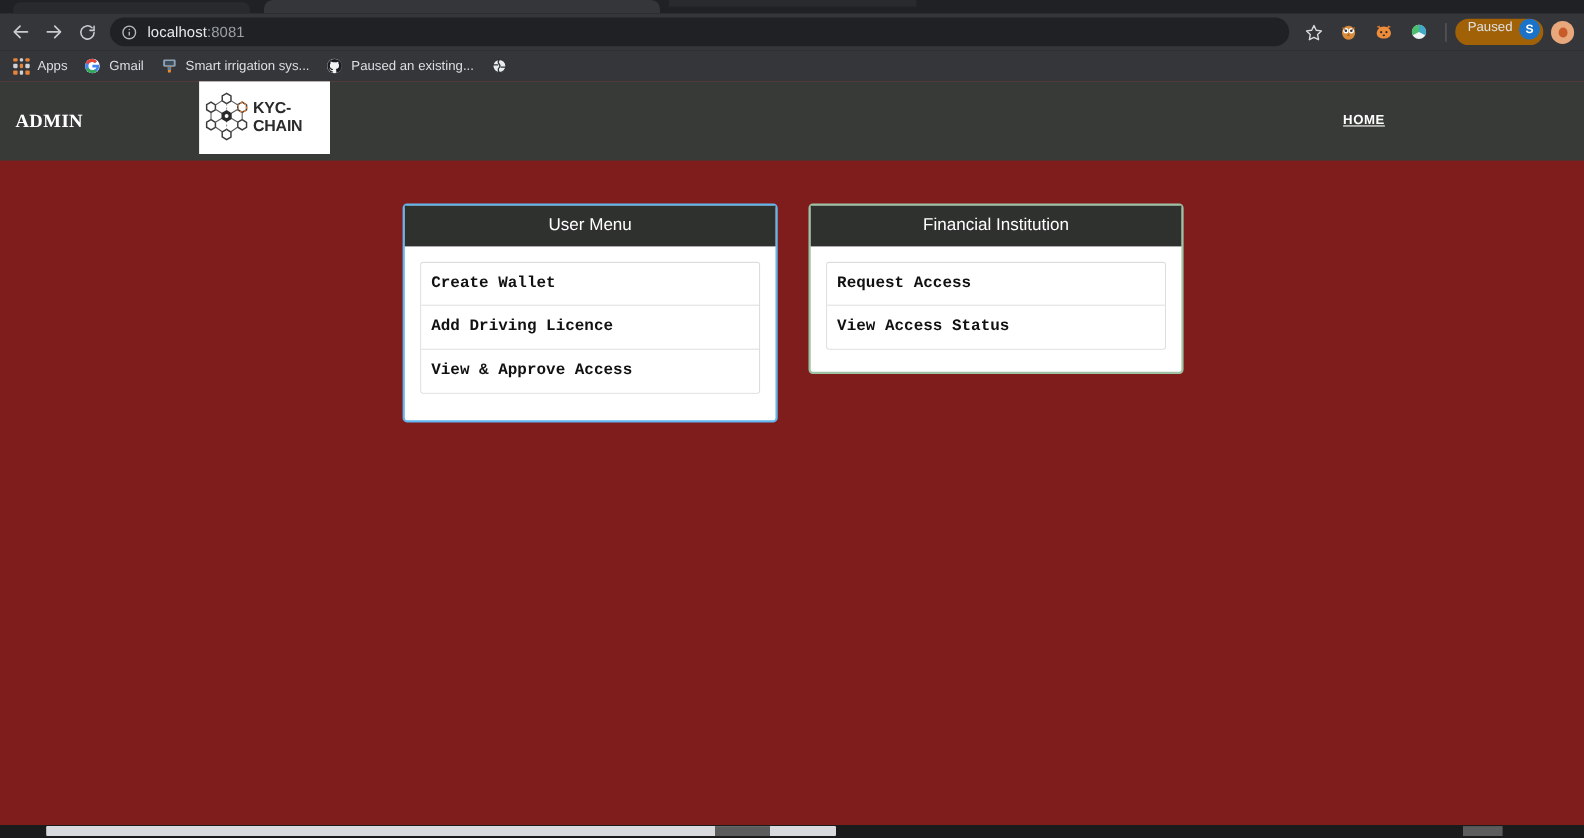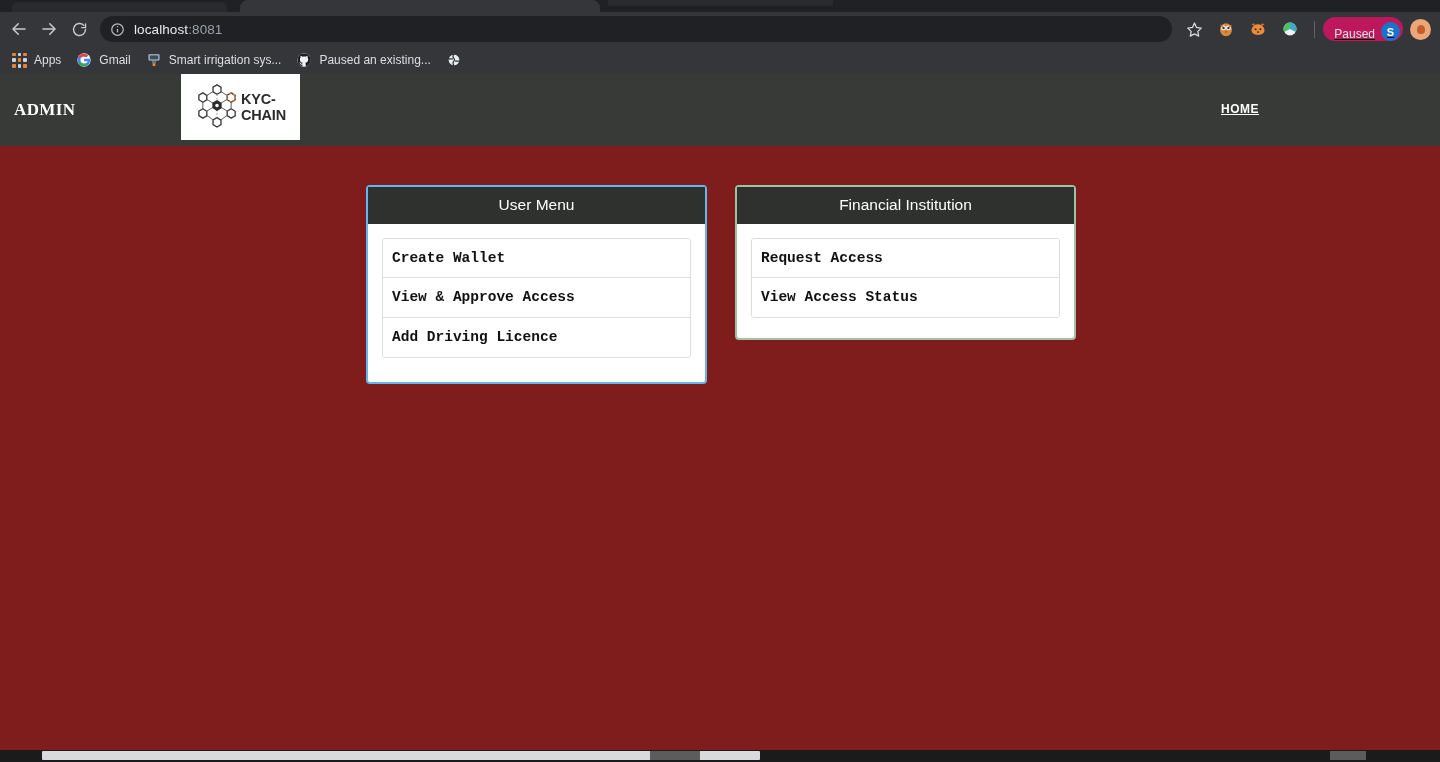--- a/index.html
+++ b/index.html
@@ -116,27 +116,26 @@
     margin: 0 3px;
   }
   .tb-sep {
     width: 1px;
     height: 17px;
     background: #5f6368;
     margin: 0 8px;
   }
   .paused-pill {
     height: 24px;
-    background: #be185d;
+    background: #a16207;
     border-radius: 12px;
     display: flex;
-    align-items: flex-end;
+    align-items: flex-start;
     padding: 0 3px 0 11px;
     margin-right: 7px;
-    text-decoration: underline;
   }
   .paused-pill .ptext {
     font-size: 12px;
     color: #dfe1e5;
     margin-right: 6px;
   }
   .avatar-s {
     width: 19px; height: 19px;
     border-radius: 50%;
     background: #1a73c9;
@@ -218,21 +217,21 @@
   }
   .logo-box {
     position: absolute;
     left: 181px;
     top: 0;
     width: 119px;
     height: 66px;
     background: #ffffff;
     display: flex;
     align-items: center;
-    padding-left: 13px;
+    padding-left: 2px;
   }
   .logo-mark { width: 46px; height: 50px; flex: none; }
   .logo-text {
     font-size: 14.5px;
     font-weight: bold;
     color: #2b2b2b;
     letter-spacing: -.2px;
     margin-left: 1px;
   }
   .nav-home {
@@ -503,22 +502,22 @@
     <a class="nav-home" href="#">HOME</a>
   </div>
 
   <div class="cards-wrap">
 
     <div class="card card-user">
       <div class="card-head">User Menu</div>
       <div class="card-body">
         <div class="list-group">
           <div class="list-item">Create Wallet</div>
+          <div class="list-item">Add Driving Licence</div>
           <div class="list-item">View &amp; Approve Access</div>
-          <div class="list-item">Add Driving Licence</div>
         </div>
       </div>
     </div>
 
     <div class="card card-fin">
       <div class="card-head">Financial Institution</div>
       <div class="card-body">
         <div class="list-group">
           <div class="list-item">Request Access</div>
           <div class="list-item">View Access Status</div>

